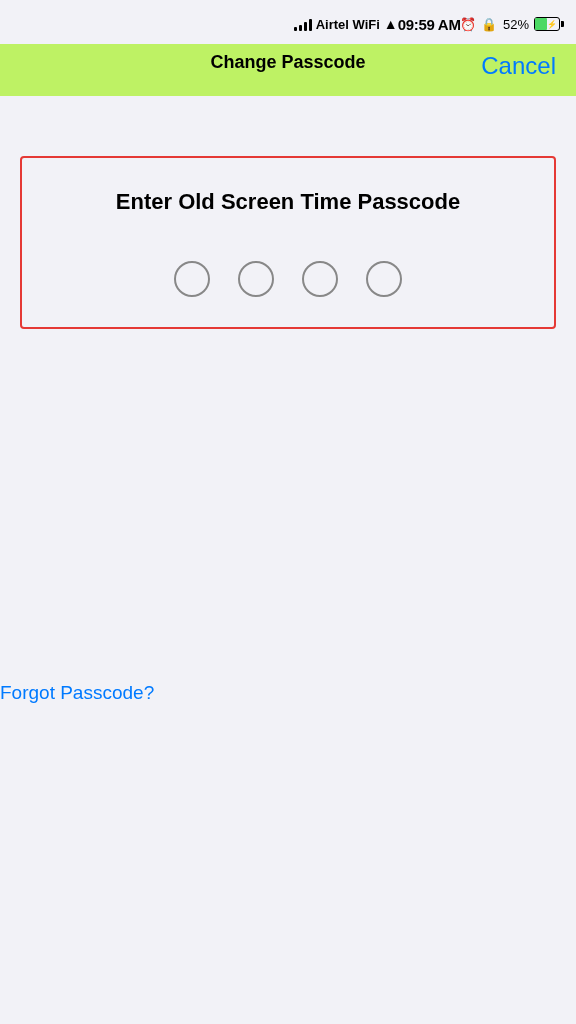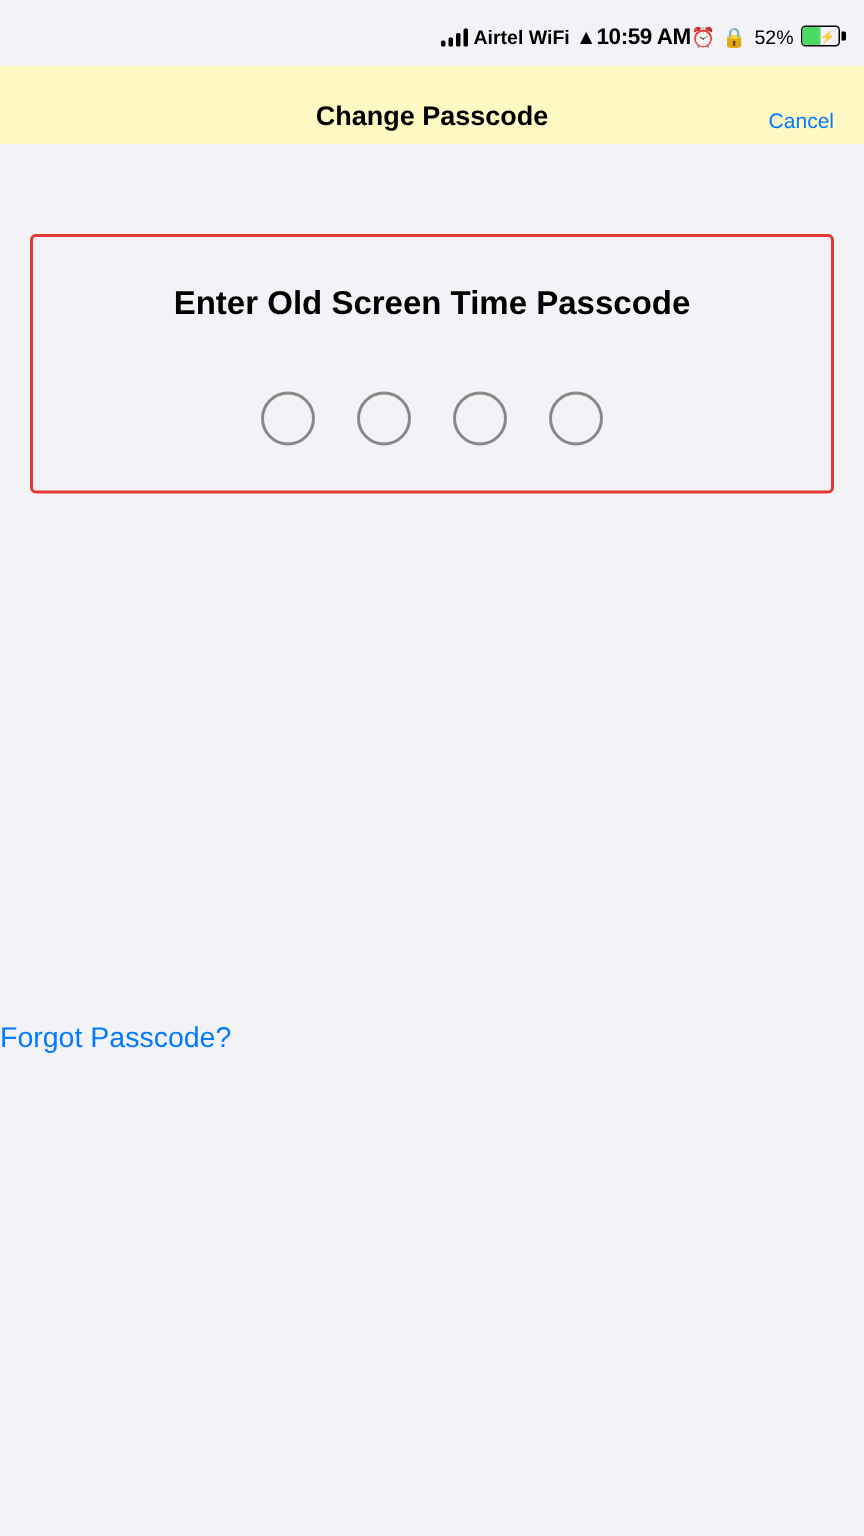--- a/index.html
+++ b/index.html
@@ -100,37 +100,37 @@
       position: absolute;
       right: 2px;
       font-size: 8px;
       color: #000;
     }
 
     
     .nav-bar {
       display: flex;
       justify-content: center;
-      align-items: flex-end;
+      align-items: flex-start;
       padding: 8px 16px;
       height: 52px;
-      background-color: #fef9c3;
+      background-color: #bef264;
       position: relative;
     }
 
     .nav-title {
       font-size: 18px;
       font-weight: 600;
       color: #000;
     }
 
     .nav-cancel {
       position: absolute;
       right: 20px;
-      font-size: 14px;
+      font-size: 24px;
       color: #007aff;
       cursor: pointer;
       font-weight: 400;
     }
 
     
     .passcode-card {
       margin: 60px 20px 0 20px;
       background-color: #f2f2f7;
       border: 2px solid #e53935;
@@ -186,21 +186,21 @@
   <div class="status-left">
     <div class="signal-bars">
       <div class="signal-bar" style="height: 4px;"></div>
       <div class="signal-bar" style="height: 6px;"></div>
       <div class="signal-bar" style="height: 9px;"></div>
       <div class="signal-bar" style="height: 12px;"></div>
     </div>
     <span>Airtel WiFi</span>
     <span class="wifi-icon">▲</span>
   </div>
-  <div class="status-center">10:59 AM</div>
+  <div class="status-center">09:59 AM</div>
   <div class="status-right">
     <span style="font-size:13px;">⏰</span>
     <span style="font-size:13px;">🔒</span>
     <span>52%</span>
     <div class="battery-icon">
       <div class="battery-fill"></div>
       <span class="bolt-icon">⚡</span>
     </div>
   </div>
 </div>

